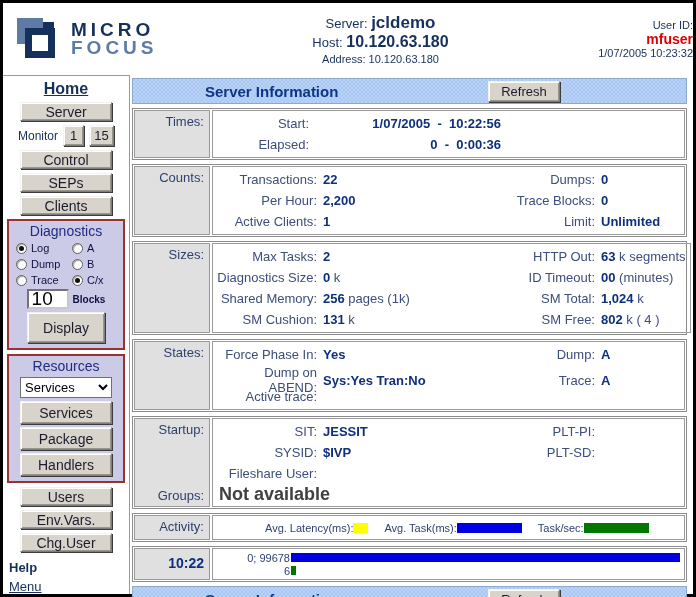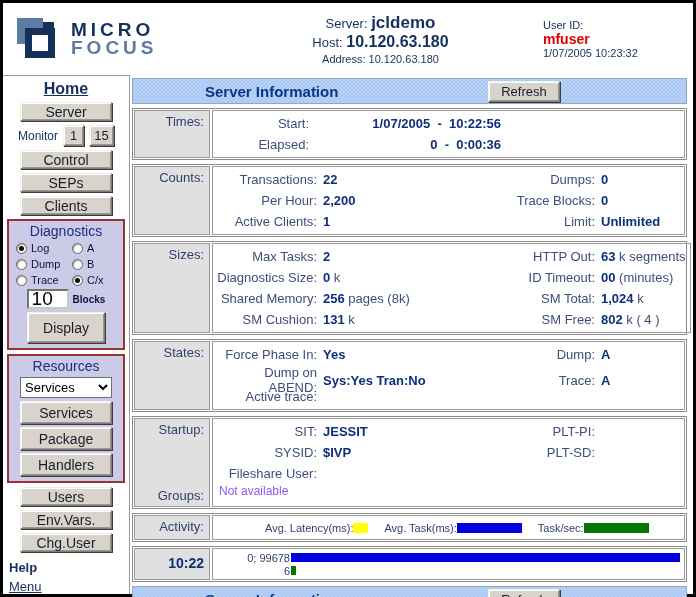--- a/index.html
+++ b/index.html
@@ -18,21 +18,21 @@
     background:#fff; border:7px solid #16305c; }
   .logo-text { line-height:0.95; letter-spacing:4px; font-weight:bold; font-size:19px; }
   .logo-text .l1 { color:#16305c; }
   .logo-text .l2 { color:#5c7ca3; }
   .hdr-center { flex:1; text-align:center; color:#16305c; }
   .hdr-center .row1 { font-size:13px; }
   .hdr-center .row1 b { font-size:17px; }
   .hdr-center .row2 { font-size:13px; }
   .hdr-center .row2 b { font-size:16px; }
   .hdr-center .row3 { font-size:11px; margin-top:2px; }
-  .hdr-right { width:150px; text-align:left; padding-right:12px; color:#16305c; }
+  .hdr-right { width:150px; text-align:right; padding-right:0; color:#16305c; }
   .hdr-right .uid-label { font-size:11px; }
   .hdr-right .uid-value { font-size:14px; font-weight:bold; color:#e00000; }
   .hdr-right .stamp { font-size:11px; }
 
   
   .content { flex:1; display:flex; min-height:0; }
   .sidebar { width:127px; flex:0 0 auto; border-top:1px solid #9a9a9a; border-right:1px solid #9a9a9a;
     padding-top:4px; display:flex; flex-direction:column; align-items:center; gap:4px; }
   .home-link { font-size:16px; font-weight:bold; color:#16305c; text-decoration:underline; cursor:pointer; }
   .btn { background:#d8d4cc; border:1px solid #7d7d7d; border-top-color:#f4f2ee; border-left-color:#f4f2ee;
@@ -84,21 +84,21 @@
 
   .trow { display:grid; grid-template-columns:92px 192px 1fr; align-items:center; height:21px; }
   .trow .tl { text-align:right; font-size:13px; color:#3d4d7c; }
   .trow .tv { text-align:right; font-size:13px; font-weight:bold; color:#0d2f7e; white-space:pre; }
 
   .prow { display:grid; grid-template-columns:102px 150px 128px 1fr; align-items:center; height:21px; }
   .pl { text-align:right; font-size:13px; color:#3d4d7c; padding-right:2px; }
   .pv { font-size:13px; color:#0d2f7e; padding-left:4px; white-space:nowrap; }
   .pv b { font-weight:bold; }
   .pv .sfx { font-weight:normal; color:#3d4d7c; }
-  .groups-value { font-size:12px; font-weight:normal; color:#8b5cf6; padding-left:2px; height:20px; }
+  .groups-value { font-size:18px; font-weight:bold; color:#404040; padding-left:2px; height:20px; }
 
   .legend-row { display:flex; align-items:center; gap:16px; margin-left:48px; height:19px; }
   .legend-item { display:flex; align-items:center; }
   .legend-label { font-size:11px; color:#2e3f6e; }
   .swatch { height:10px; display:inline-block; }
   .sw-yellow { width:15px; background:#ffff00; }
   .sw-blue { width:65px; background:#0000e0; }
   .sw-green { width:65px; background:#007700; }
 
   .hist-label { font-size:14px; font-weight:bold; color:#0d2f7e; padding-top:6px; }
@@ -260,21 +260,21 @@
             <span class="pv"><b>63</b><span class="sfx"> k segments</span></span>
           </div>
           <div class="prow">
             <span class="pl">Diagnostics Size:</span>
             <span class="pv"><b>0</b><span class="sfx"> k</span></span>
             <span class="pl">ID Timeout:</span>
             <span class="pv"><b>00</b><span class="sfx"> (minutes)</span></span>
           </div>
           <div class="prow">
             <span class="pl">Shared Memory:</span>
-            <span class="pv"><b>256</b><span class="sfx"> pages (8k)</span></span>
+            <span class="pv"><b>256</b><span class="sfx"> pages (1k)</span></span>
             <span class="pl">SM Total:</span>
             <span class="pv"><b>1,024</b><span class="sfx"> k</span></span>
           </div>
           <div class="prow">
             <span class="pl">SM Cushion:</span>
             <span class="pv"><b>131</b><span class="sfx"> k</span></span>
             <span class="pl">SM Free:</span>
             <span class="pv"><b>802</b><span class="sfx"> k ( 4 )</span></span>
           </div>
         </div>

